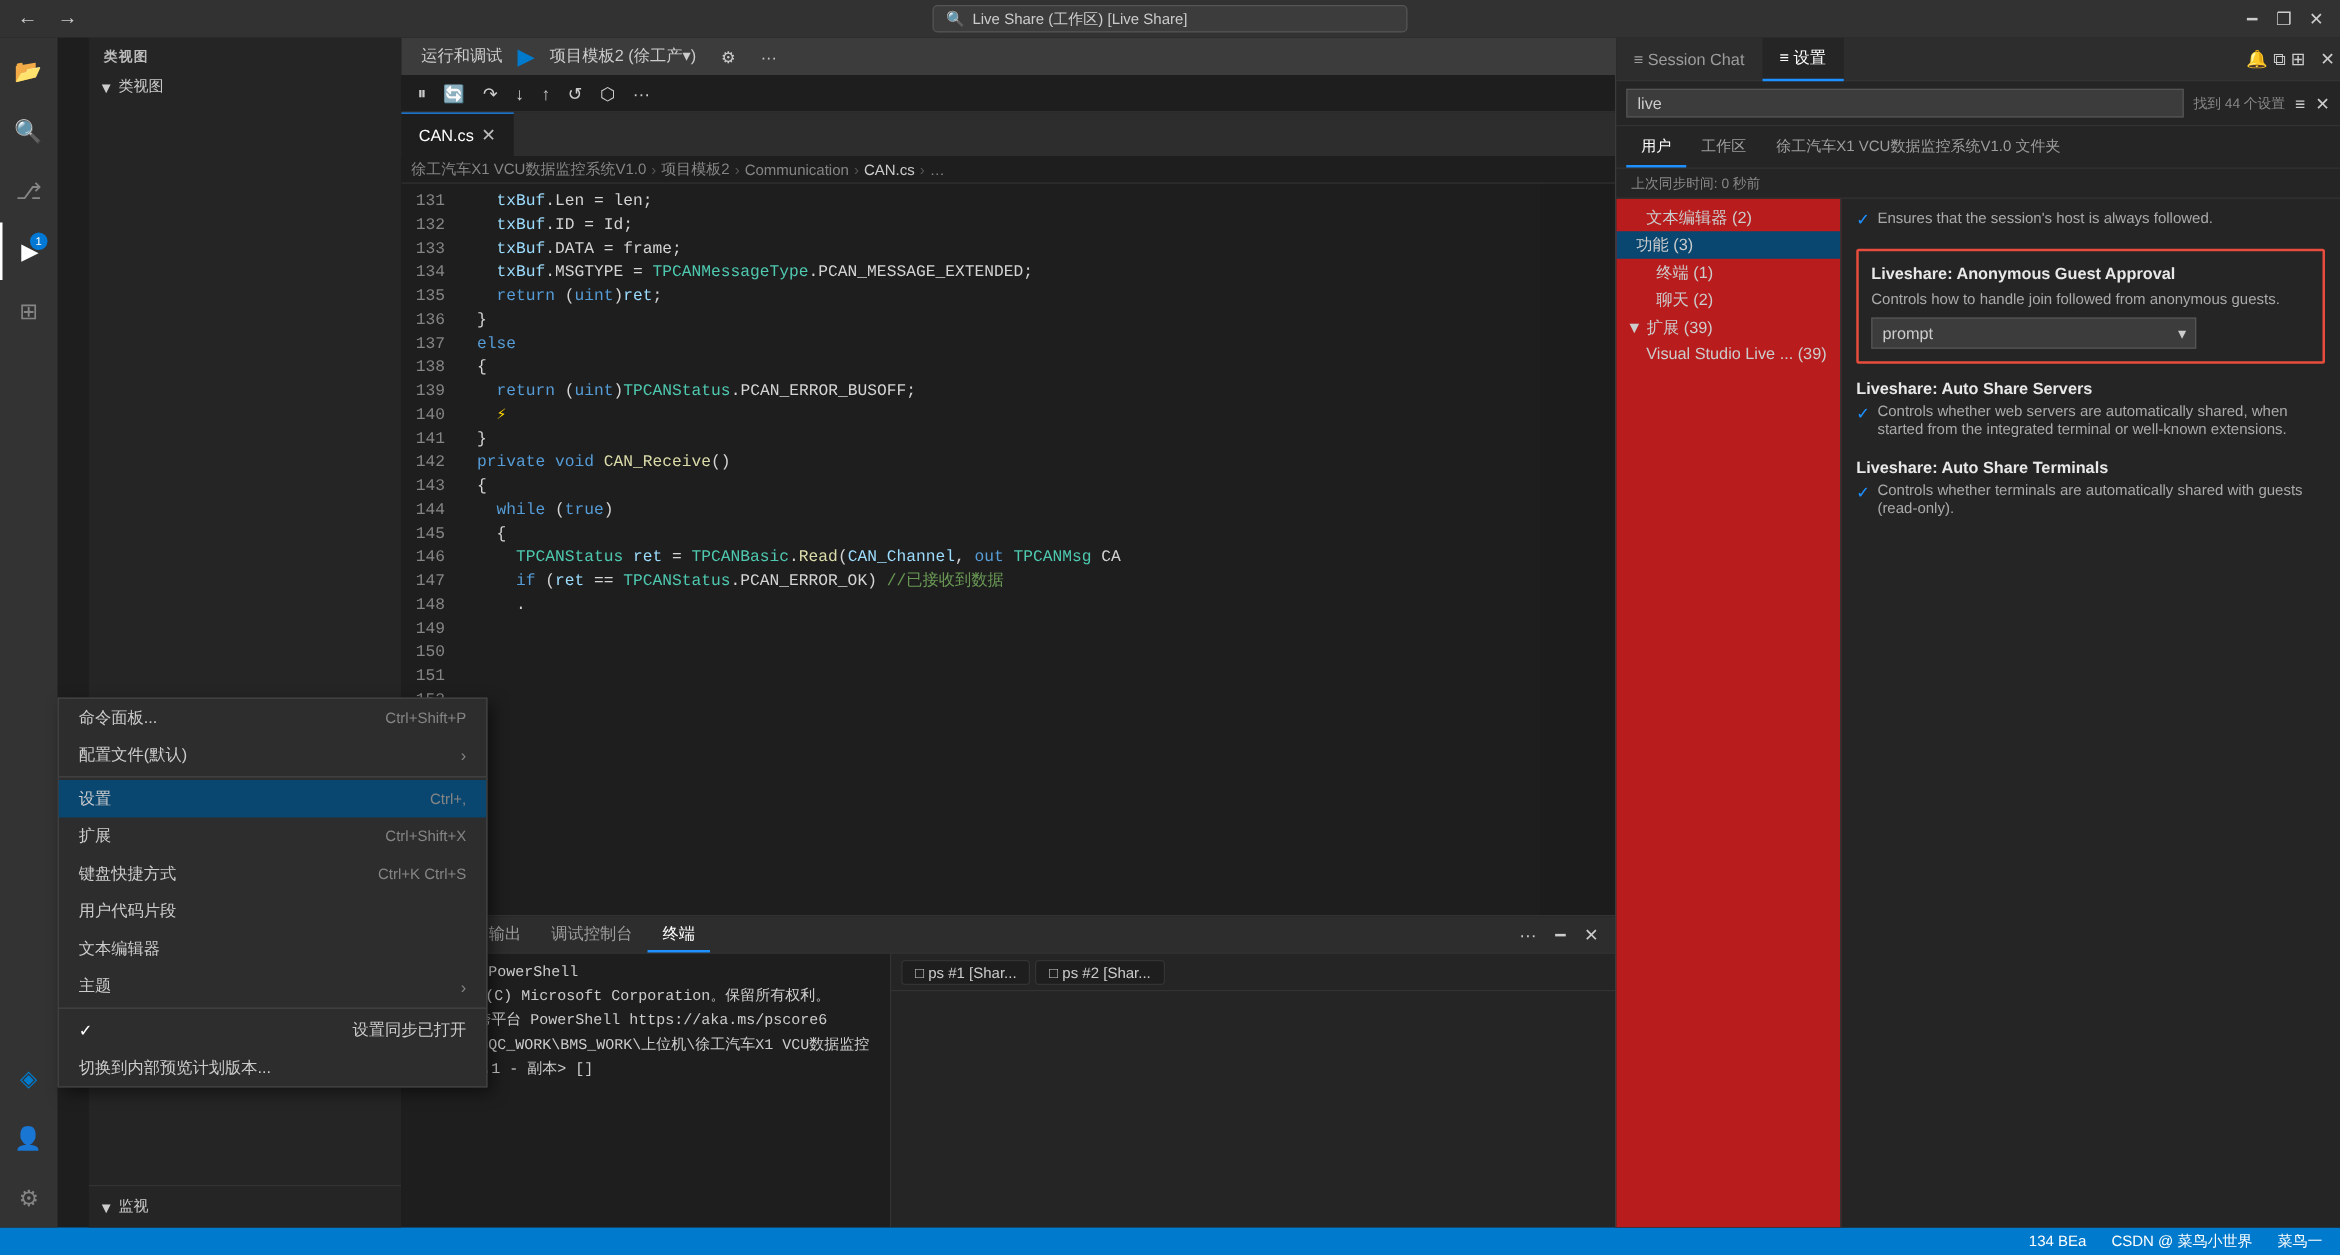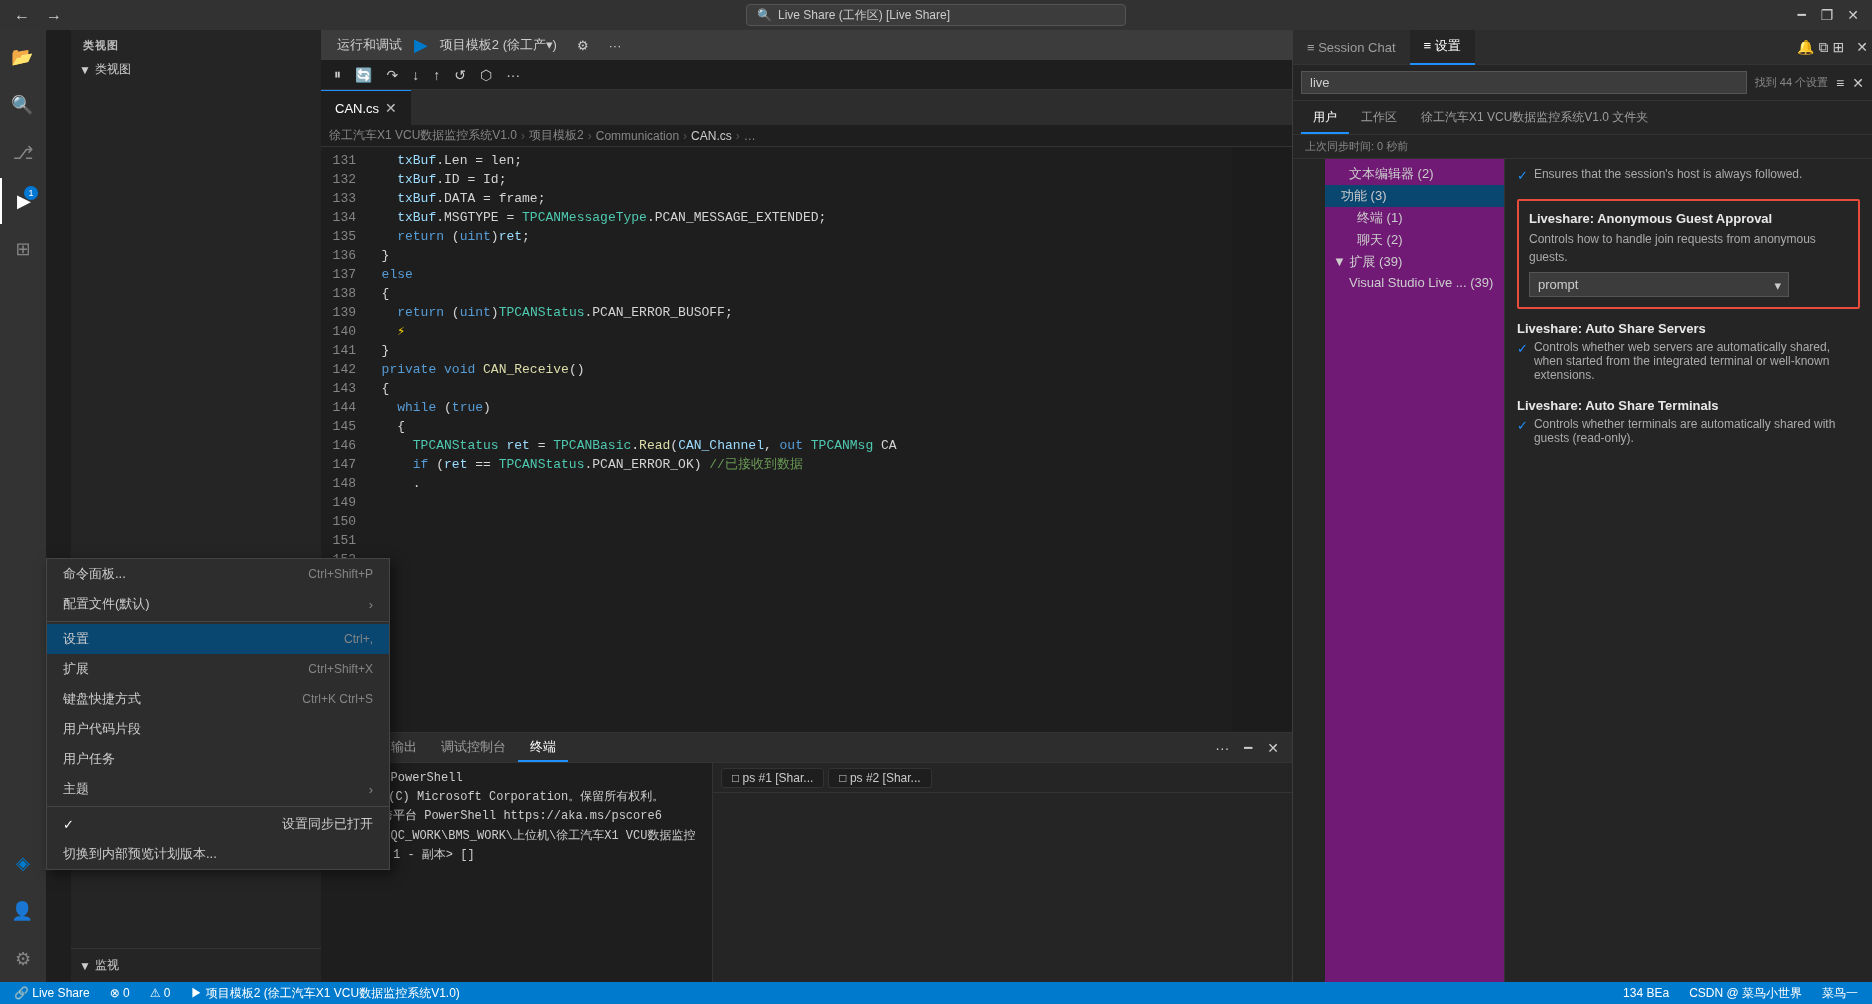--- a/index.html
+++ b/index.html
@@ -646,41 +646,41 @@
       <div class="settings-tab">工作区</div>
       <div class="settings-tab">徐工汽车X1 VCU数据监控系统V1.0 文件夹</div>
     </div>
 
     <div class="settings-sync">
       <span>上次同步时间: 0 秒前</span>
     </div>
 
     <div style="display:flex; flex:1; overflow:hidden;">
 
-      <div style="width:180px; background:#701a75; border-right:1px solid #333; overflow-y:auto; padding:4px 0;margin-left:32px;">
+      <div style="width:180px; background:#b91c1c; border-right:1px solid #333; overflow-y:auto; padding:4px 0;">
         <div class="sidebar-item">文本编辑器 (2)</div>
         <div style="padding: 2px 24px 2px 16px; cursor:pointer; font-size:13px; color:#ccc; background:#094771;">功能 (3)</div>
         <div class="sidebar-item" style="padding-left:32px;">终端 (1)</div>
         <div class="sidebar-item" style="padding-left:32px;">聊天 (2)</div>
         <div style="padding: 2px 8px 2px 8px; cursor:pointer; font-size:13px; color:#ccc;">▼ <span>扩展 (39)</span></div>
         <div class="sidebar-item" style="padding-left:24px;">Visual Studio Live ... (39)</div>
       </div>
 
       <div class="settings-content">
 
         <div class="settings-item">
           <div class="settings-checkbox">
             <span class="check-icon">✓</span>
             <span>Ensures that the session's host is always followed.</span>
           </div>
         </div>
 
         <div class="settings-highlight-box">
           <div class="settings-item-title">Liveshare: Anonymous Guest Approval</div>
-          <div class="settings-item-desc">Controls how to handle join requests from anonymous guests.</div>
+          <div class="settings-item-desc">Controls how to handle join followed from anonymous guests.</div>
           <div class="settings-select-wrapper">
             <select class="settings-select">
               <option value="prompt">prompt</option>
               <option value="accept">accept</option>
               <option value="reject">reject</option>
             </select>
             <span class="settings-select-arrow">▾</span>
           </div>
         </div>
 
@@ -723,41 +723,35 @@
     <span class="context-menu-shortcut">Ctrl+Shift+X</span>
   </div>
   <div class="context-menu-item">
     <span>键盘快捷方式</span>
     <span class="context-menu-shortcut">Ctrl+K Ctrl+S</span>
   </div>
   <div class="context-menu-item">
     <span>用户代码片段</span>
   </div>
   <div class="context-menu-item">
-    <span>用户任务</span>
+    <span>文本编辑器</span>
   </div>
   <div class="context-menu-item">
     <span>主题</span>
     <span class="context-menu-arrow">›</span>
   </div>
   <div class="context-menu-separator"></div>
   <div class="context-menu-item">
     <span class="context-menu-check">✓</span>
     <span>设置同步已打开</span>
   </div>
   <div class="context-menu-item">
     <span>切换到内部预览计划版本...</span>
   </div>
 </div>
 
 <div class="status-bar">
-  <div class="status-bar-left">
-    <span class="status-item">🔗 Live Share</span>
-    <span class="status-item">⊗ 0</span>
-    <span class="status-item">⚠ 0</span>
-    <span class="status-item">▶ <span>项目模板2 (徐工汽车X1 VCU数据监控系统V1.0)</span></span>
-  </div>
   <div class="status-bar-right">
     <span class="status-item">134 BEa</span>
     <span class="status-item">CSDN @ 菜鸟小世界</span>
     <span class="status-item">菜鸟一</span>
   </div>
 </div>
 
 </body></html>

